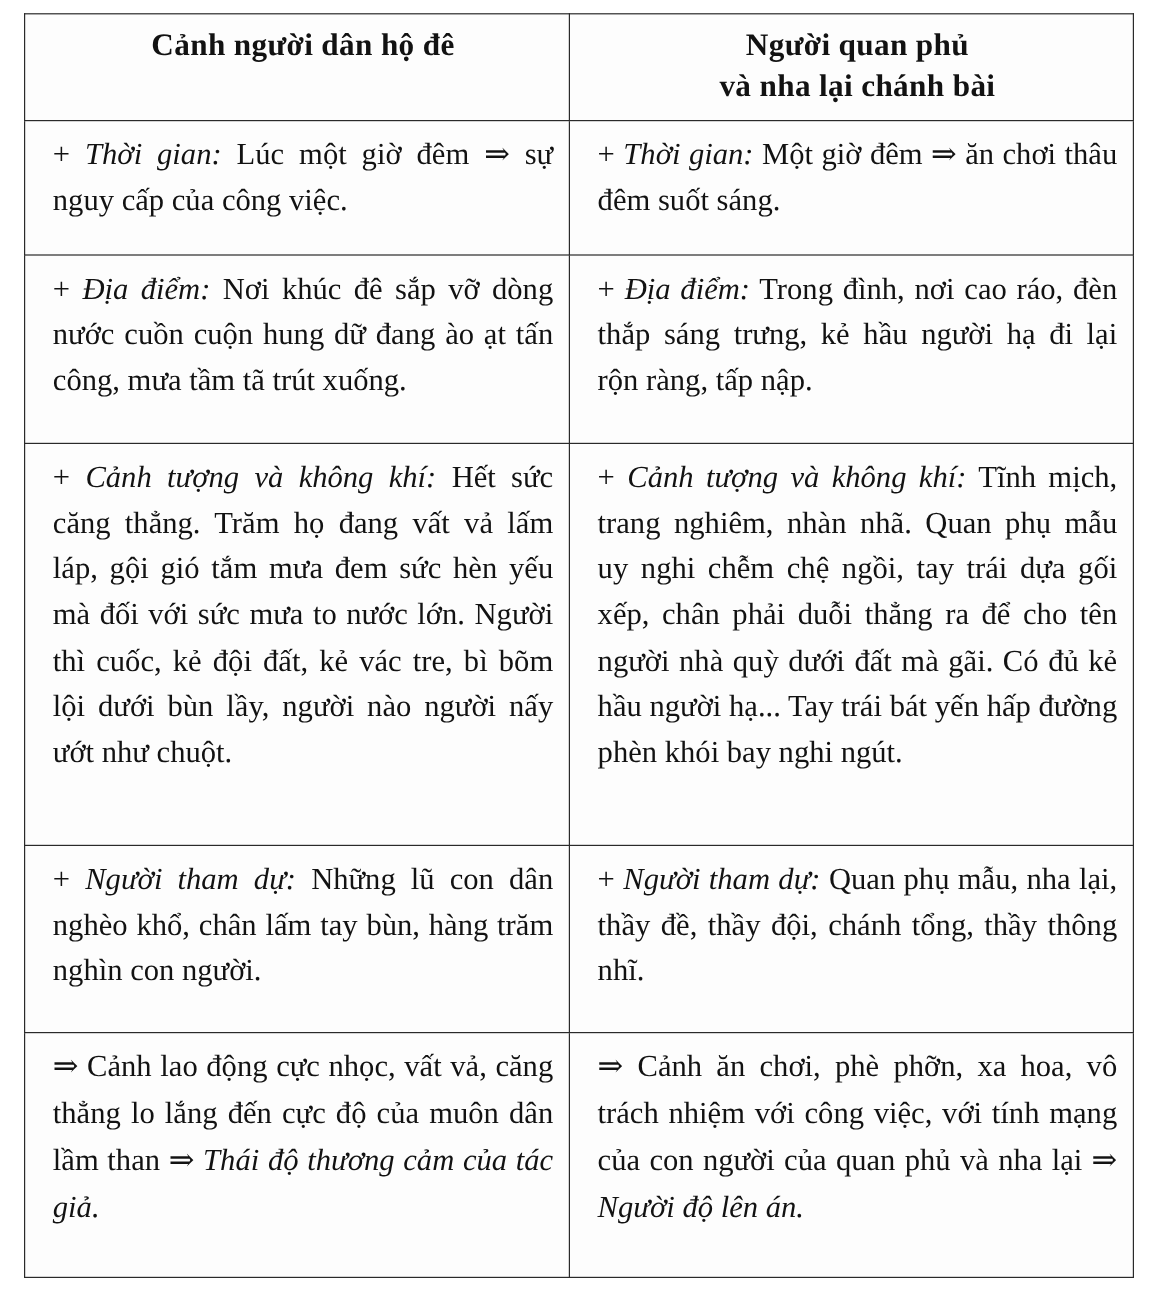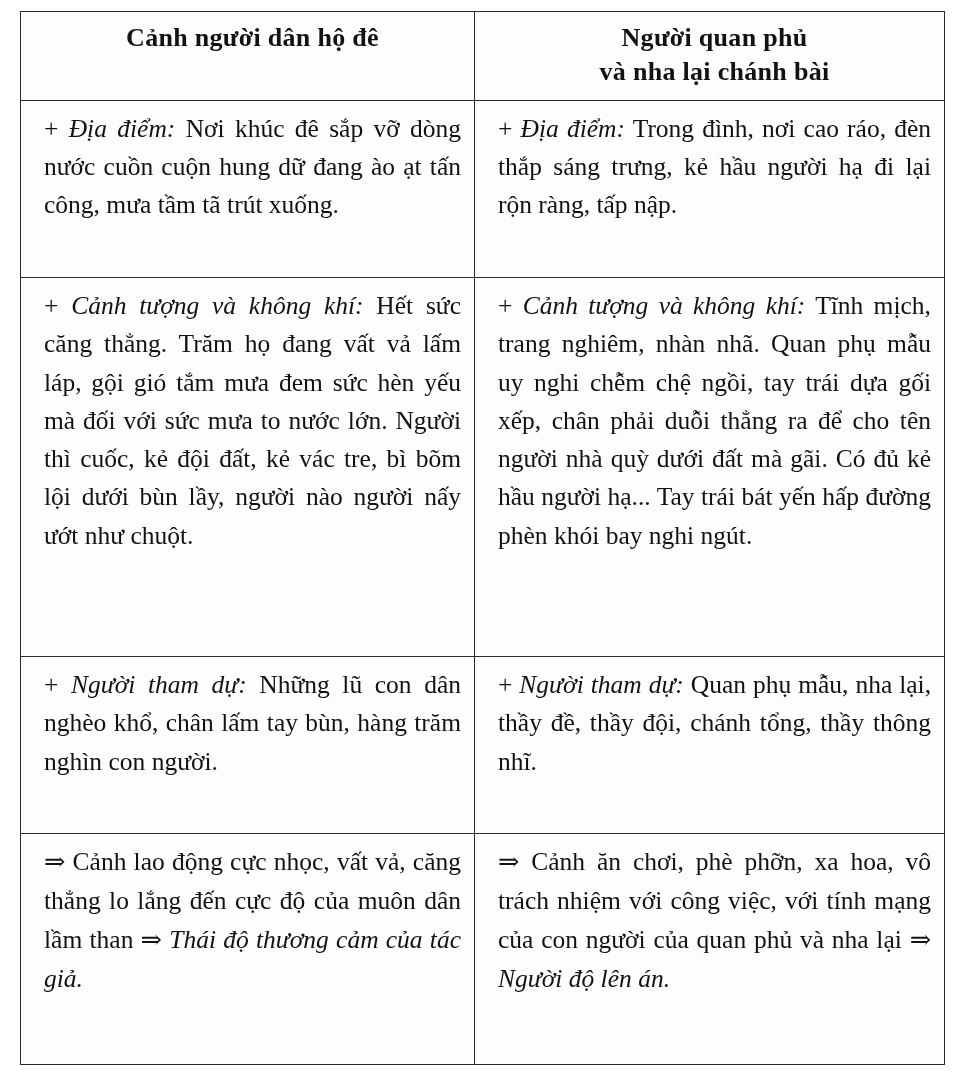--- a/index.html
+++ b/index.html
@@ -126,20 +126,28 @@
             <span class="hdline">Cảnh người dân hộ đê</span>
           </th>
           <th class="hd">
             <span class="hdline">Người quan phủ</span>
             <span class="hdline">và nha lại chánh bài</span>
           </th>
         </tr>
       </thead>
       <tbody>
 
+        <tr class="row-item">
+          <td class="cell">
+            <p><span>+</span> <span class="lbl">Thời gian:</span> <span>Lúc một giờ đêm ⇒ sự nguy cấp của công việc.</span></p>
+          </td>
+          <td class="cell">
+            <p><span>+</span> <span class="lbl">Thời gian:</span> <span>Một giờ đêm ⇒ ăn chơi thâu đêm suốt sáng.</span></p>
+          </td>
+        </tr>
 
         <tr class="row-item">
           <td class="cell">
             <p><span>+</span> <span class="lbl">Địa điểm:</span> <span>Nơi khúc đê sắp vỡ dòng nước cuồn cuộn hung dữ đang ào ạt tấn công, mưa tầm tã trút xuống.</span></p>
           </td>
           <td class="cell">
             <p><span>+</span> <span class="lbl">Địa điểm:</span> <span>Trong đình, nơi cao ráo, đèn thắp sáng trưng, kẻ hầu người hạ đi lại rộn ràng, tấp nập.</span></p>
           </td>
         </tr>
 

